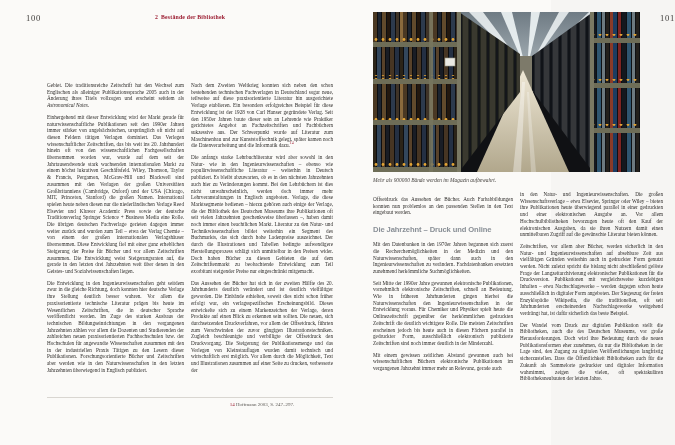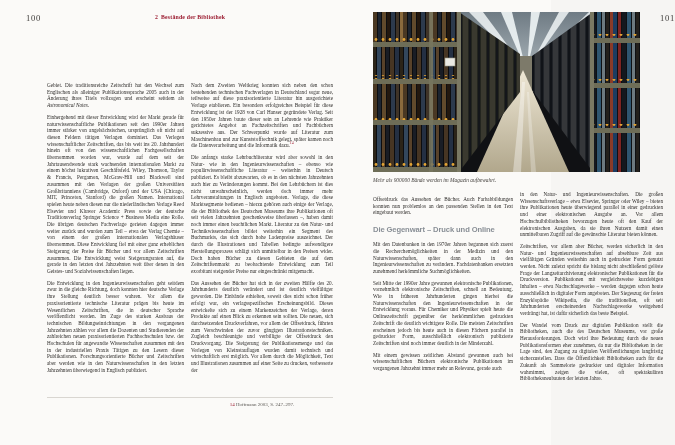--- a/index.html
+++ b/index.html
@@ -205,21 +205,21 @@
 
       <rect x="84" y="0" width="4" height="160" fill="#7a7963"></rect>
       <rect x="217" y="0" width="4" height="160" fill="#7a7963"></rect>
     </svg>
   </div>
 
   <div class="caption">Mehr als 900000 Bände werden im Magazin aufbewahrt.</div>
 
   <div class="col rp-col1" lang="de">
     <p>Offsetdruck das Aussehen der Bücher. Auch Farbabbildungen konnten nun problemlos an den passenden Stellen in den Text eingebaut werden.</p>
-    <h2 class="section-heading">Die Gegenwart – Druck und Online</h2>
+    <h2 class="section-heading">Die Jahrzehnt – Druck und Online</h2>
     <p>Mit den Datenbanken in den 1970er Jahren begannen sich zuerst die Recherchemöglichkeiten in der Medizin und den Naturwissenschaften, später dann auch in den Ingenieurwissenschaften zu verändern. Fachdatenbanken ersetzten zunehmend herkömmliche Suchmöglichkeiten.</p>
     <p>Seit Mitte der 1990er Jahre gewannen elektronische Publikationen, vornehmlich elektronische Zeitschriften, schnell an Bedeutung. Wie in früheren Jahrhunderten gingen hierbei die Naturwissenschaften den Ingenieurwissenschaften in der Entwicklung voraus. Für Chemiker und Physiker spielt heute die Onlinezeitschrift gegenüber der herkömmlichen gedruckten Zeitschrift die deutlich wichtigere Rolle. Die meisten Zeitschriften erscheinen jedoch bis heute auch in diesen Fächern parallel in gedruckter Form, ausschließlich elektronisch publizierte Zeitschriften sind noch immer deutlich in der Minderzahl.</p>
     <p>Mit einem gewissen zeitlichen Abstand gewannen auch bei wissenschaftlichen Büchern elektronische Publikationen im vergangenen Jahrzehnt immer mehr an Relevanz, gerade auch</p>
   </div>
 
   <div class="col rp-col2" lang="de">
     <p>in den Natur- und Ingenieurwissenschaften. Die großen Wissenschaftsverlage – etwa Elsevier, Springer oder Wiley – bieten ihre Publikationen heute überwiegend parallel in einer gedruckten und einer elektronischen Ausgabe an. Vor allem Hochschulbibliotheken bevorzugen heute oft den Kauf der elektronischen Ausgaben, da sie ihren Nutzern damit einen unmittelbaren Zugriff auf die gewünschte Literatur bieten können.</p>
     <p>Zeitschriften, vor allem aber Bücher, werden sicherlich in den Natur- und Ingenieurwissenschaften auf absehbare Zeit aus vielfältigen Gründen weiterhin auch in gedruckter Form genutzt werden. Nicht zuletzt spricht die bislang nicht abschließend gelöste Frage der Langzeitarchivierung elektronischer Publikationen für die Druckversion. Publikationen mit vergleichsweise kurzlebigen Inhalten – etwa Nachschlagewerke – werden dagegen schon heute ausschließlich in digitaler Form angeboten. Der Siegeszug der freien Enzyklopädie Wikipedia, die die traditionellen, oft seit Jahrhunderten erscheinenden Nachschlagewerke weitgehend verdrängt hat, ist dafür sicherlich das beste Beispiel.</p>
     <p>Der Wandel vom Druck zur digitalen Publikation stellt die Bibliotheken, auch die des Deutschen Museums, vor große Herausforderungen. Doch wird ihre Bedeutung durch die neuen Publikationsformen eher zunehmen, da nur die Bibliotheken in der Lage sind, den Zugang zu digitalen Veröffentlichungen langfristig sicherzustellen. Dass die Öffentlichkeit Bibliotheken auch für die Zukunft als Sammelorte gedruckter und digitaler Information wahrnimmt, zeigen die vielen, oft spektakulären Bibliotheksneubauten der letzten Jahre.</p>
   </div>

